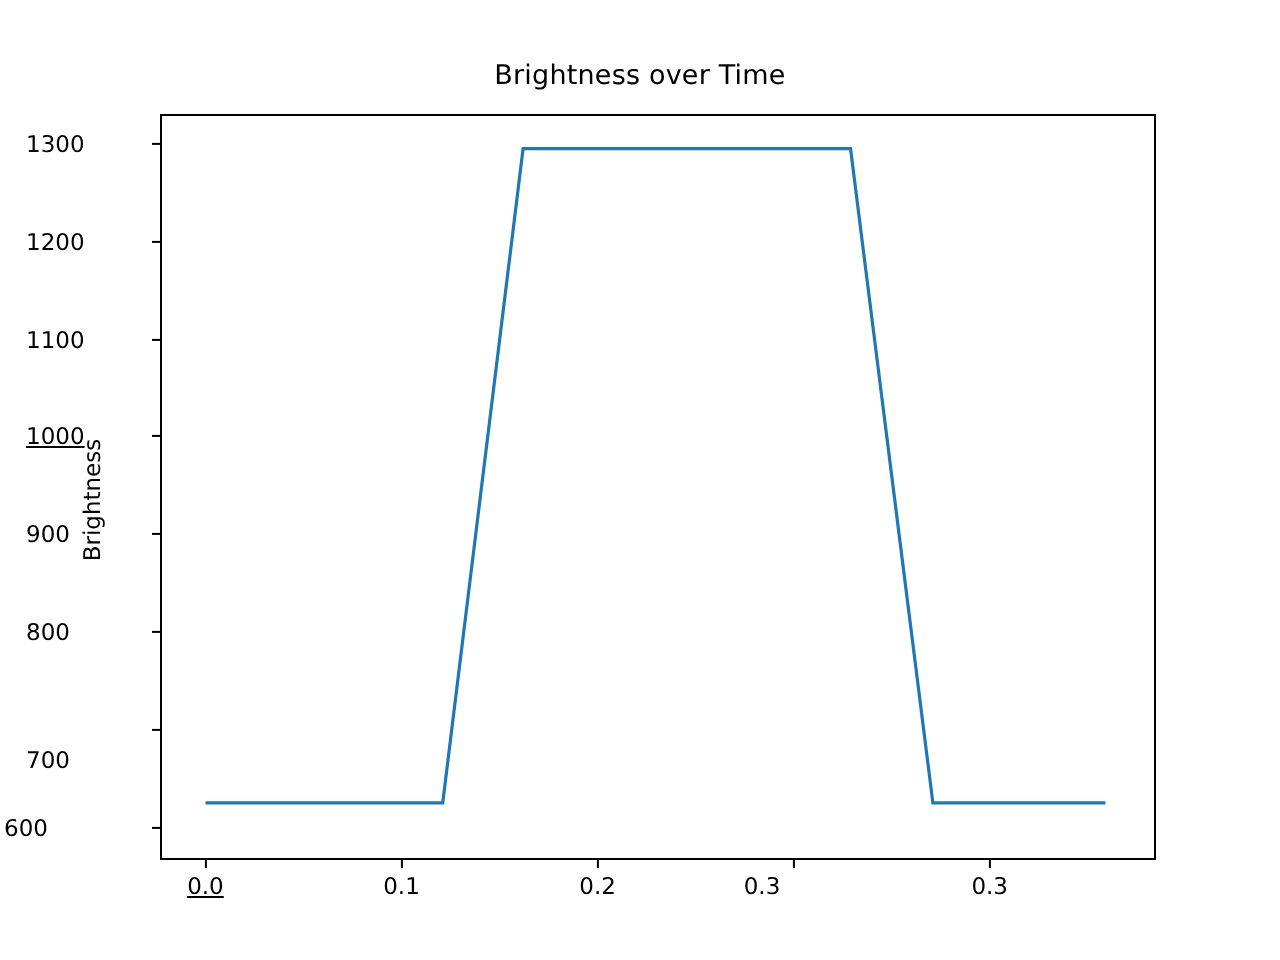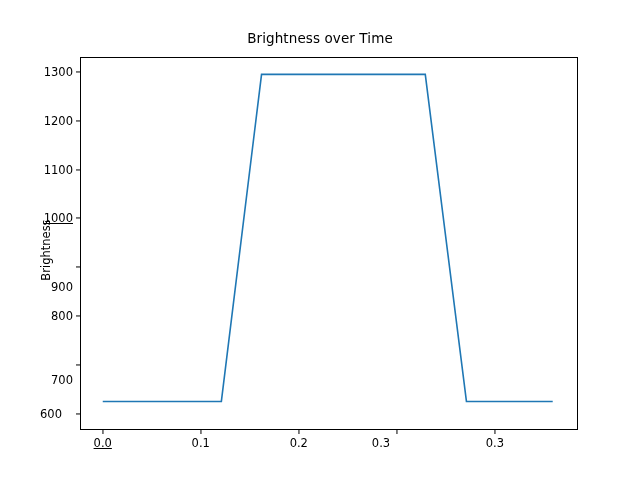--- a/index.html
+++ b/index.html
@@ -42,21 +42,20 @@
   }
   #plot-svg {
     position: absolute;
     left: 80px;
     top: 57px;
     width: 498px;
     height: 373px;
   }
   .ytick-label {
     position: absolute;
-    text-align: right;
     font-size: 11.5px;
     color: #000000;
     width: 60px;
     transform: translateY(-50%);
   }
   .ytick-mark {
     position: absolute;
     width: 3.6px;
     height: 1.1px;
     background: #000000;
@@ -108,21 +107,21 @@
   <div id="axes-frame"></div>
 
   <svg id="plot-svg" viewBox="0 0 498 373" preserveAspectRatio="none">
     <polyline id="data-line" fill="none" stroke="#1f77b4" stroke-width="1.6" stroke-linejoin="miter" stroke-linecap="butt" points="22.74,344.44 141.36,344.44 181.55,17.33 345.27,17.33 386.44,344.44 472.71,344.44"></polyline>
   </svg>
 
   <div id="ytick-labels">
       <div class="ytick-label" style="left: 2px; top: 413.645px;">600</div>
       <div class="ytick-label" style="left: 13px; top: 364.823px; margin-top: 15px;">700</div>
       <div class="ytick-label" style="left: 13px; top: 316.001px;">800</div>
-      <div class="ytick-label" style="left: 13px; top: 267.179px; margin-top: 20px;">900</div>
+      <div class="ytick-label" style="left: 13px; top: 267.179px;">900</div>
       <div class="ytick-label" style="left: 13px; top: 218.357px; text-decoration: underline;">1000</div>
       <div class="ytick-label" style="left: 13px; top: 169.535px;">1100</div>
       <div class="ytick-label" style="left: 13px; top: 120.713px;">1200</div>
       <div class="ytick-label" style="left: 13px; top: 71.8907px;">1300</div>
     </div>
   <div id="ytick-marks">
       <div class="ytick-mark" style="left: 76.4px; top: 413.645px;"></div>
       <div class="ytick-mark" style="left: 76.4px; top: 364.823px;"></div>
       <div class="ytick-mark" style="left: 76.4px; top: 316.001px;"></div>
       <div class="ytick-mark" style="left: 76.4px; top: 267.179px;"></div>

